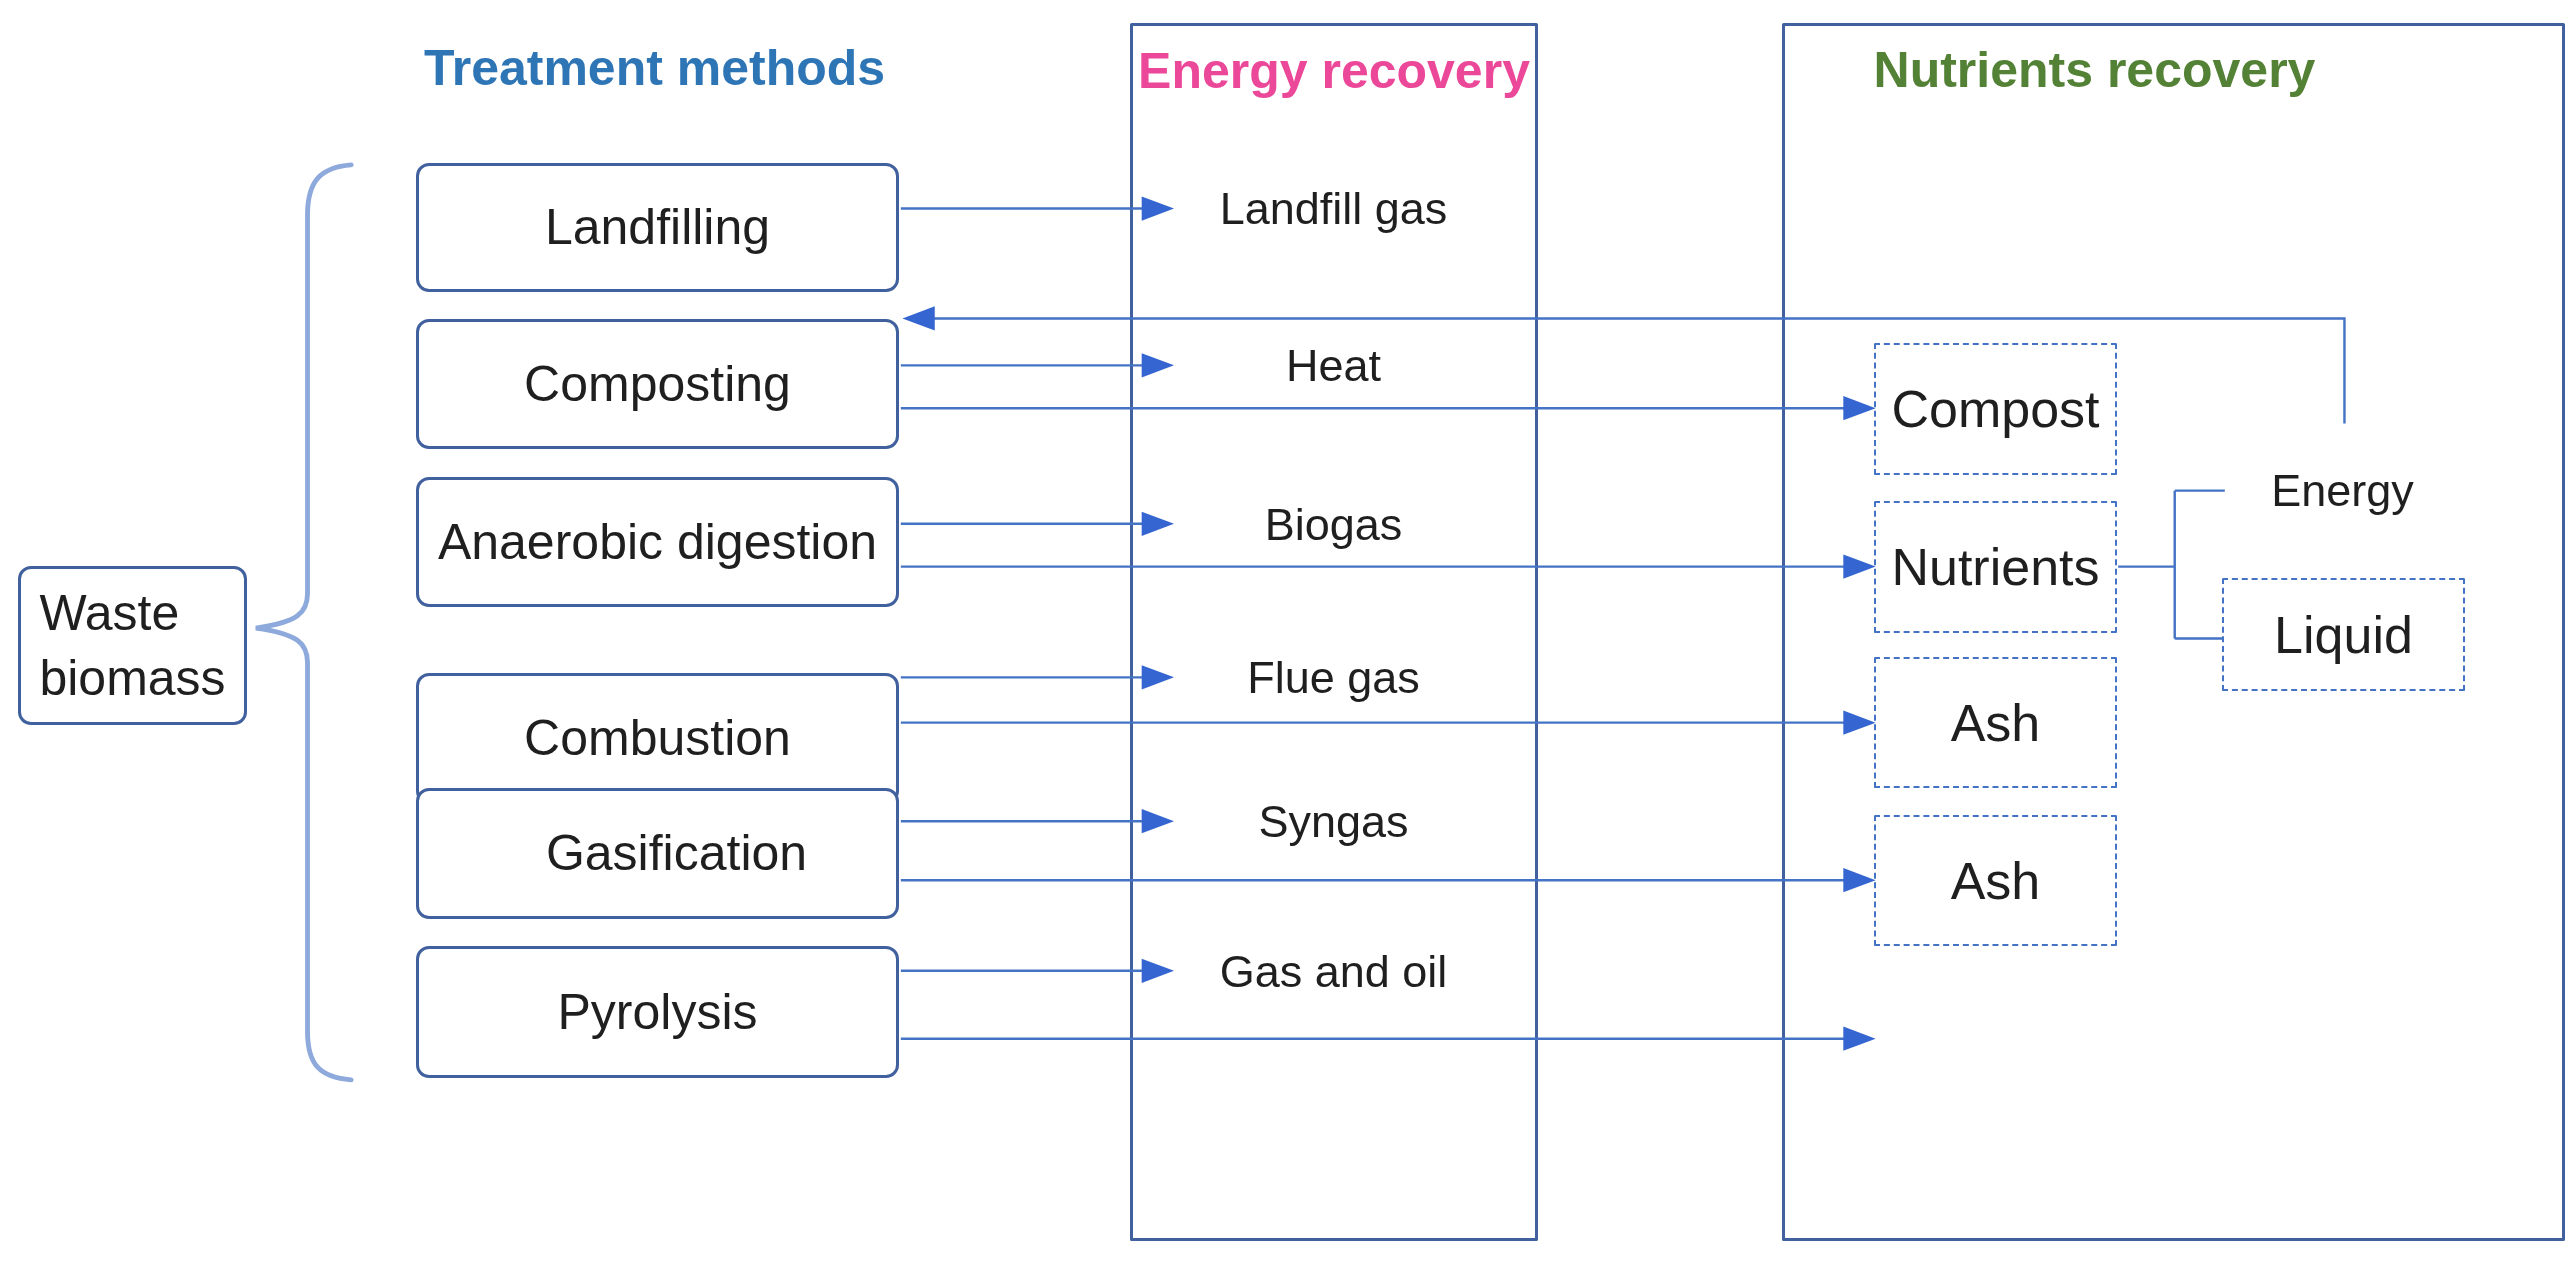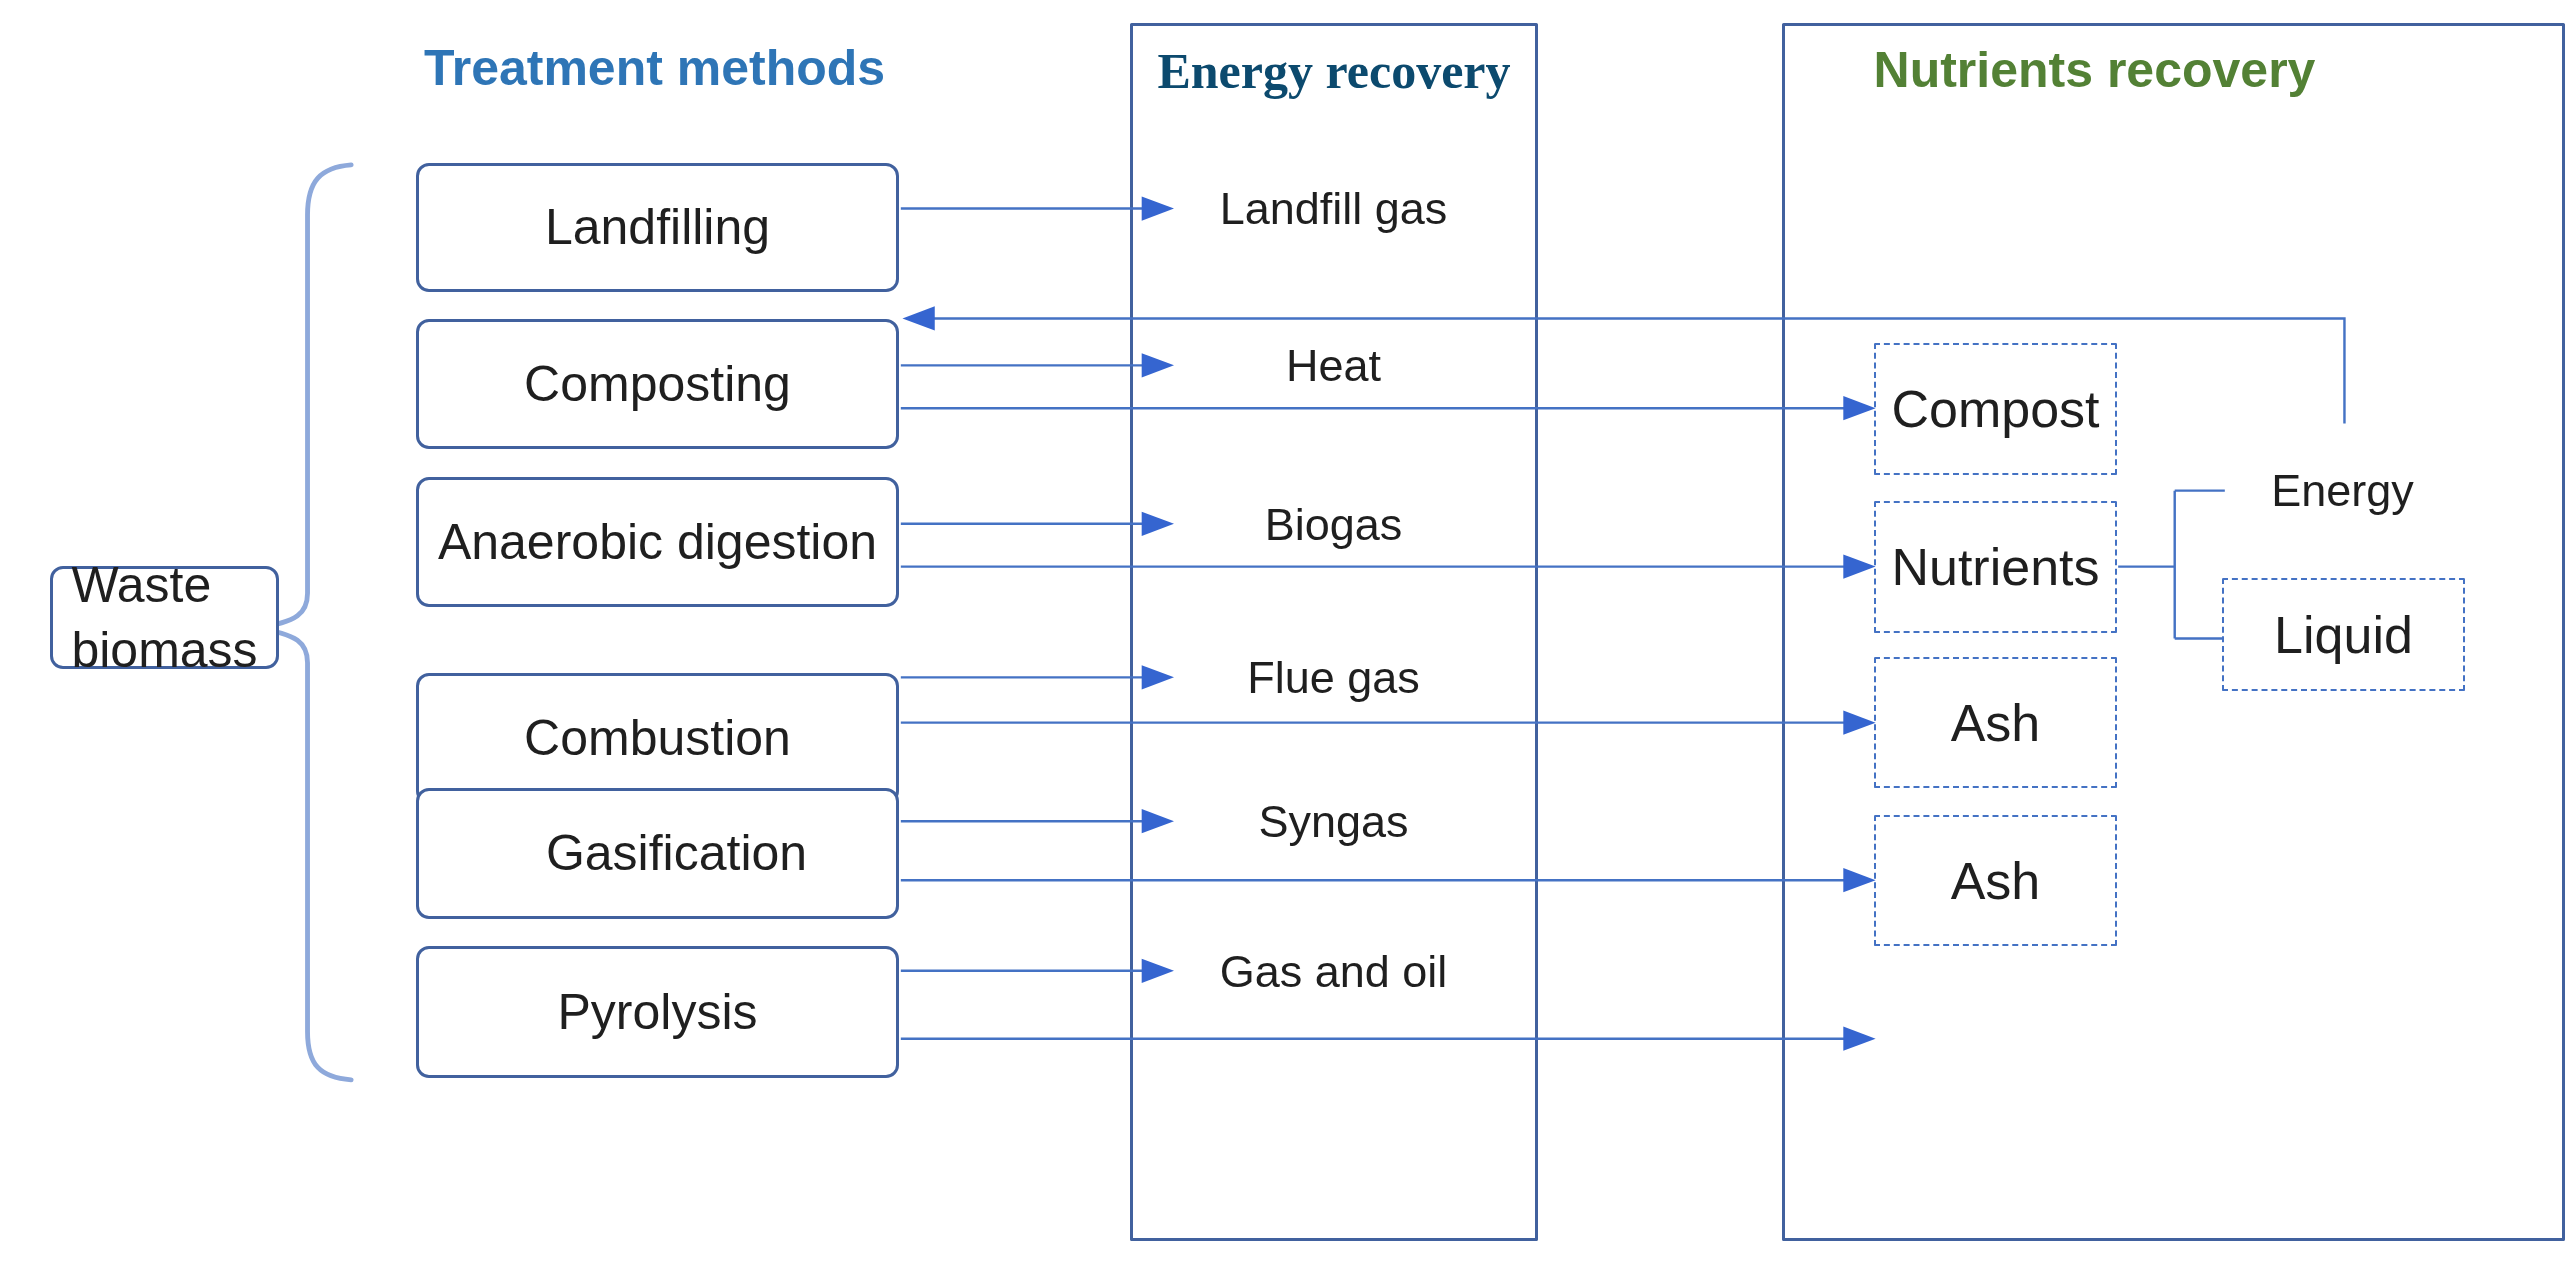--- a/index.html
+++ b/index.html
@@ -32,21 +32,21 @@
     font-size:52px;z-index:3;
   }
   .freetext{
     position:absolute;display:flex;align-items:center;justify-content:center;
     font-size:45px;z-index:3;text-align:right;
   }
   .coltitle{
     position:absolute;font-weight:bold;font-size:50px;text-align:center;z-index:4;
   }
   .coltitle.blue{color:#2e75b6;}
-  .coltitle.red{color:#0c4a6e;font-family:Liberation Serif, serif;}
+  .coltitle.red{color:#ec4899;}
   .coltitle.green{color:#538135;}
   svg.wires{position:absolute;left:0;top:0;z-index:2;}
   svg .wire{stroke:var(--line);stroke-width:3;fill:none;}
   svg .head{fill:var(--arrow);stroke:none;}
   svg .brace{stroke:var(--brace);stroke-width:6;fill:none;stroke-linecap:round;}
 </style>
 </head>
 <body>
 
 <div class="canvas">
@@ -120,21 +120,21 @@
     </g>
   </svg>
 
   <div class="coltitle blue" style="left:412px;top:39px;width:485px;">Treatment methods</div>
   <div class="coltitle red" style="left:1130px;top:42px;width:408px;">Energy recovery</div>
   <div class="coltitle green" style="left:1852px;top:41px;width:485px;">Nutrients recovery</div>
 
   <div class="outer" style="left:1130px;top:22.6px;width:408px;height:1218px;"></div>
   <div class="outer" style="left:1782px;top:23.4px;width:783px;height:1218px;"></div>
 
-  <div class="box" style="left:18px;top:566px;width:229px;height:103px;margin-left:32px;">
+  <div class="box" style="left:18px;top:566px;width:229px;height:159px;">
     <div>
       <div>Waste</div>
       <div>biomass</div>
     </div>
   </div>
 
   <div class="box" style="left:416px;top:163px;width:483px;height:129px;">Landfilling</div>
   <div class="box" style="left:416px;top:319px;width:483px;height:130px;">Composting</div>
   <div class="box" style="left:416px;top:477px;width:483px;height:130px;">Anaerobic digestion</div>
   <div class="box" style="left:416px;top:633px;width:483px;height:131px;margin-top:40px;">Combustion</div>

